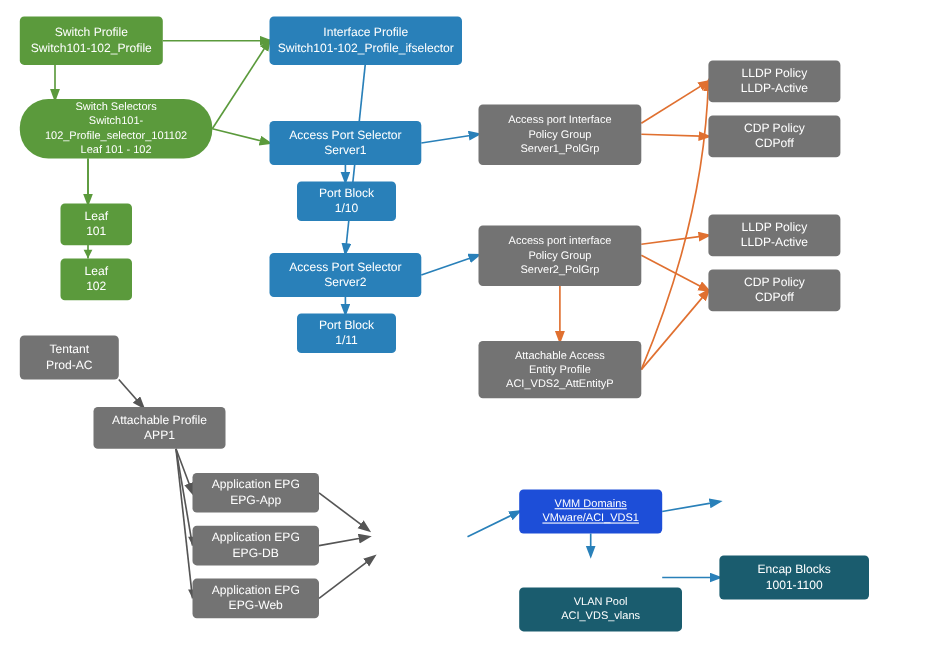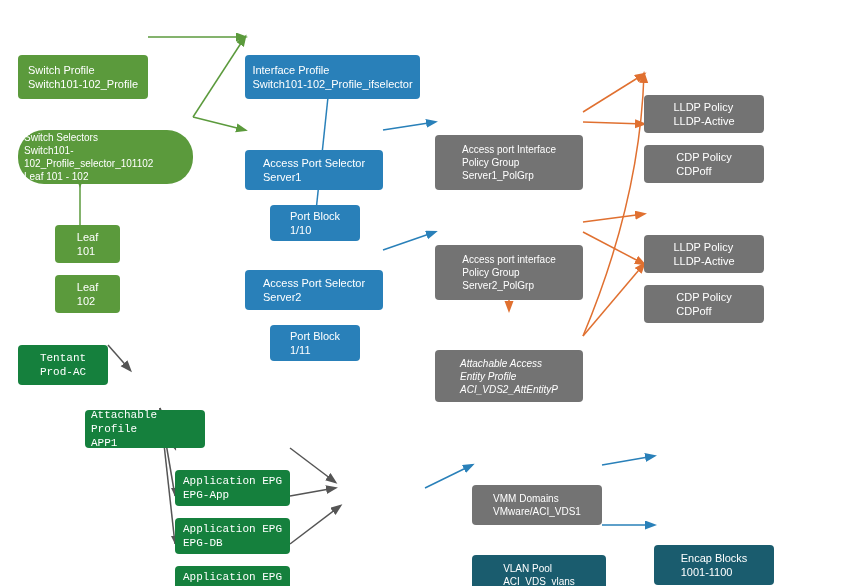--- a/index.html
+++ b/index.html
@@ -16,32 +16,31 @@
       position: relative;
       width: 853px;
       height: 586px;
     }
     .node {
       position: absolute;
       border-radius: 4px;
       display: flex;
       align-items: center;
       justify-content: center;
-      text-align: left;
+      text-align: center;
       padding: 4px 6px;
       line-height: 1.3;
       font-size: 11px;
       font-weight: normal;
-      margin-top: 40px;
     }
     .green { background: #5b9a3c; color: #fff; }
     .blue { background: #2980b9; color: #fff; }
-    .teal { background: #737373; color: #fff; }
+    .teal { background: #1d4ed8; color: #fff; text-decoration: underline; }
     .orange { background: #737373; color: #fff; }
-    .gray { background: #15803d; color: #fff; font-family: Liberation Mono, monospace; }
+    .gray { background: #737373; color: #fff; }
     .dark-teal { background: #1a5c6e; color: #fff; }
     svg.arrows {
       position: absolute;
       top: 0; left: 0;
       width: 853px;
       height: 586px;
       pointer-events: none;
     }
   </style>
 </head>
@@ -176,21 +175,21 @@
 Policy Group
 Server1_PolGrp</span>
   </div>
 
   <div class="node orange" style="left:435px;top:205px;width:148px;height:55px;">
     <span style="white-space:pre-line;font-size:10px;">Access port interface
 Policy Group
 Server2_PolGrp</span>
   </div>
 
-  <div class="node orange" style="left:435px;top:310px;width:148px;height:52px;font-style:italic;">
+  <div class="node orange" style="left:435px;top:310px;width:148px;height:52px;">
     <span style="white-space:pre-line;font-size:10px;">Attachable Access
 Entity Profile
 ACI_VDS2_AttEntityP</span>
   </div>
 
   <div class="node orange" style="left:644px;top:55px;width:120px;height:38px;">
     <span style="white-space:pre-line;">LLDP Policy
 LLDP-Active</span>
   </div>
 
@@ -233,23 +232,23 @@
     <span style="white-space:pre-line;">Application EPG
 EPG-Web</span>
   </div>
 
 
   <div class="node teal" style="left:472px;top:445px;width:130px;height:40px;">
     <span style="white-space:pre-line;font-size:10px;">VMM Domains
 VMware/ACI_VDS1</span>
   </div>
 
-  <div class="node dark-teal" style="left:472px;top:515px;width:134px;height:40px;">
+  <div class="node dark-teal" style="left:472px;top:534px;width:148px;height:40px;">
     <span style="white-space:pre-line;font-size:10px;">VLAN Pool
 ACI_VDS_vlans</span>
   </div>
 
 
-  <div class="node dark-teal" style="left:654px;top:505px;width:120px;height:40px;">
+  <div class="node dark-teal" style="left:654px;top:505px;width:136px;height:40px;">
     <span style="white-space:pre-line;">Encap Blocks
 1001-1100</span>
   </div>
 </div>
 
 </body></html>

